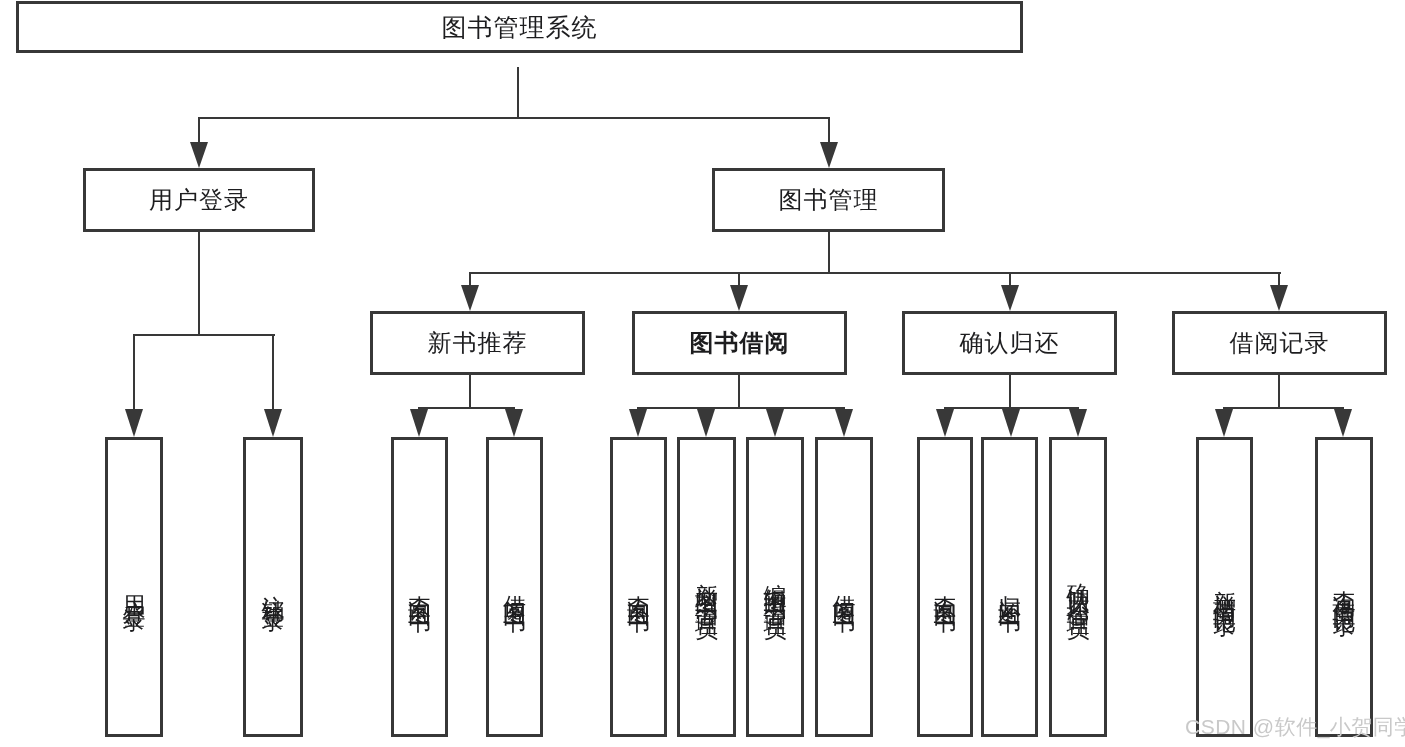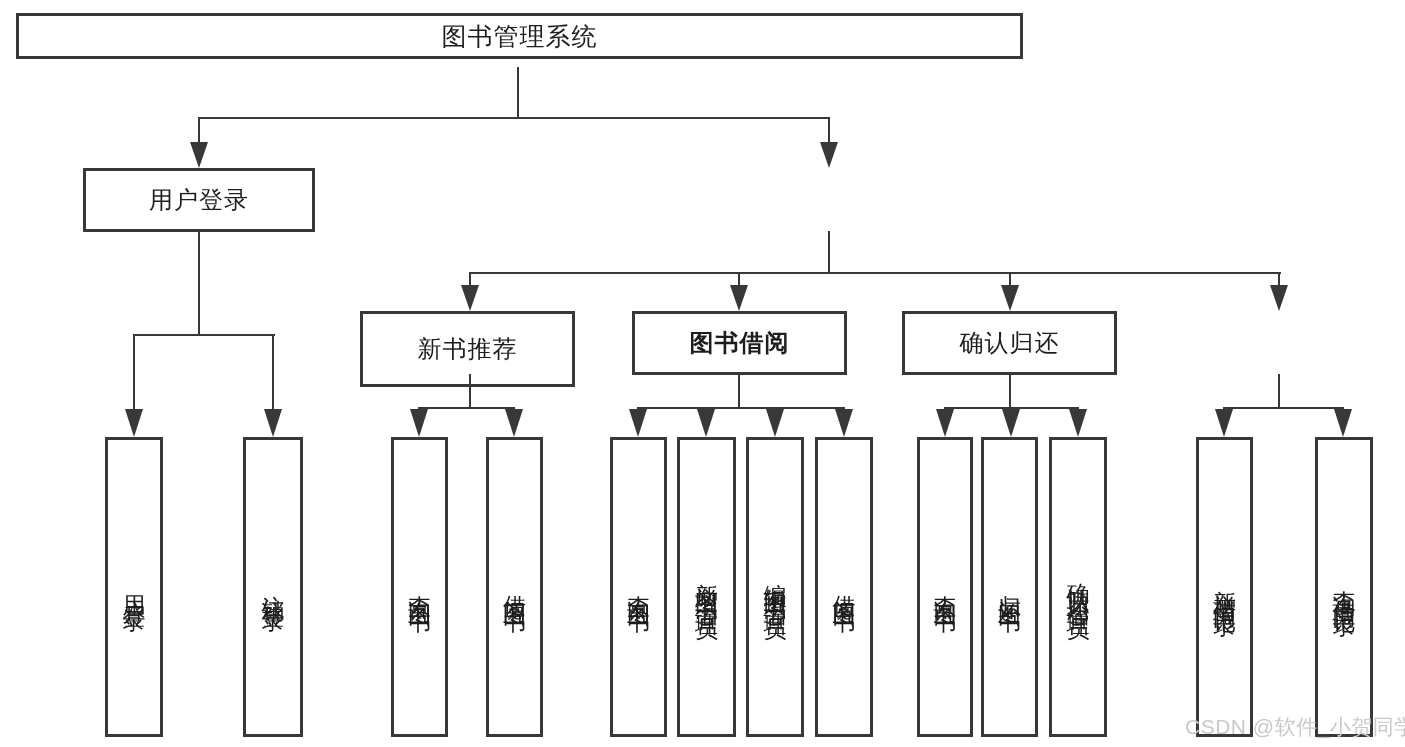--- a/index.html
+++ b/index.html
@@ -56,52 +56,54 @@
     color:#c9c9c9;
     white-space:nowrap;
     z-index:10;
   }
 </style>
 </head>
 <body>
 
 <div class="canvas">
 
-  <div class="box h root" style="left:16px;top:13px;width:1007px;height:46px;">图书管理系统</div>
+  <div class="box h root" style="left:16px;top:1px;width:1007px;height:52px;">图书管理系统</div>
 
   <div class="vline" style="left:517px;top:67px;height:51px;"></div>
   <div class="hline" style="left:198px;top:117px;width:632px;"></div>
   <div class="vline" style="left:198px;top:117px;height:28px;"></div>
   <div class="vline" style="left:828px;top:117px;height:28px;"></div>
   <div class="arrow" style="left:190px;top:142px;"></div>
   <div class="arrow" style="left:820px;top:142px;"></div>
 
   <div class="box h" style="left:83px;top:168px;width:232px;height:64px;">用户登录</div>
+  <div class="box h" style="left:712px;top:168px;width:233px;height:64px;">图书管理</div>
 
   <div class="vline" style="left:198px;top:231px;height:104px;"></div>
   <div class="hline" style="left:133px;top:334px;width:142px;"></div>
   <div class="vline" style="left:133px;top:334px;height:76px;"></div>
   <div class="vline" style="left:272px;top:334px;height:76px;"></div>
   <div class="arrow-lg" style="left:125px;top:409px;"></div>
   <div class="arrow-lg" style="left:264px;top:409px;"></div>
 
   <div class="vline" style="left:828px;top:231px;height:42px;"></div>
   <div class="hline" style="left:469px;top:272px;width:812px;"></div>
   <div class="vline" style="left:469px;top:272px;height:15px;"></div>
   <div class="vline" style="left:738px;top:272px;height:15px;"></div>
   <div class="vline" style="left:1009px;top:272px;height:15px;"></div>
   <div class="vline" style="left:1278px;top:272px;height:15px;"></div>
   <div class="arrow" style="left:461px;top:285px;"></div>
   <div class="arrow" style="left:730px;top:285px;"></div>
   <div class="arrow" style="left:1001px;top:285px;"></div>
   <div class="arrow" style="left:1270px;top:285px;"></div>
 
-  <div class="box h" style="left:360px;top:311px;width:215px;height:76px;">新书推荐</div>
+  <div class="box h" style="left:370px;top:311px;width:215px;height:64px;">新书推荐</div>
   <div class="box h" style="left:632px;top:311px;width:215px;height:64px;font-weight:bold;">图书借阅</div>
   <div class="box h" style="left:902px;top:311px;width:215px;height:64px;">确认归还</div>
+  <div class="box h" style="left:1172px;top:311px;width:215px;height:64px;">借阅记录</div>
 
   <div class="vline" style="left:469px;top:374px;height:34px;"></div>
   <div class="vline" style="left:738px;top:374px;height:34px;"></div>
   <div class="vline" style="left:1009px;top:374px;height:34px;"></div>
   <div class="vline" style="left:1278px;top:374px;height:34px;"></div>
 
   <div class="hline" style="left:418px;top:407px;width:97px;"></div>
   <div class="hline" style="left:637px;top:407px;width:208px;"></div>
   <div class="hline" style="left:944px;top:407px;width:135px;"></div>
   <div class="hline" style="left:1223px;top:407px;width:121px;"></div>

